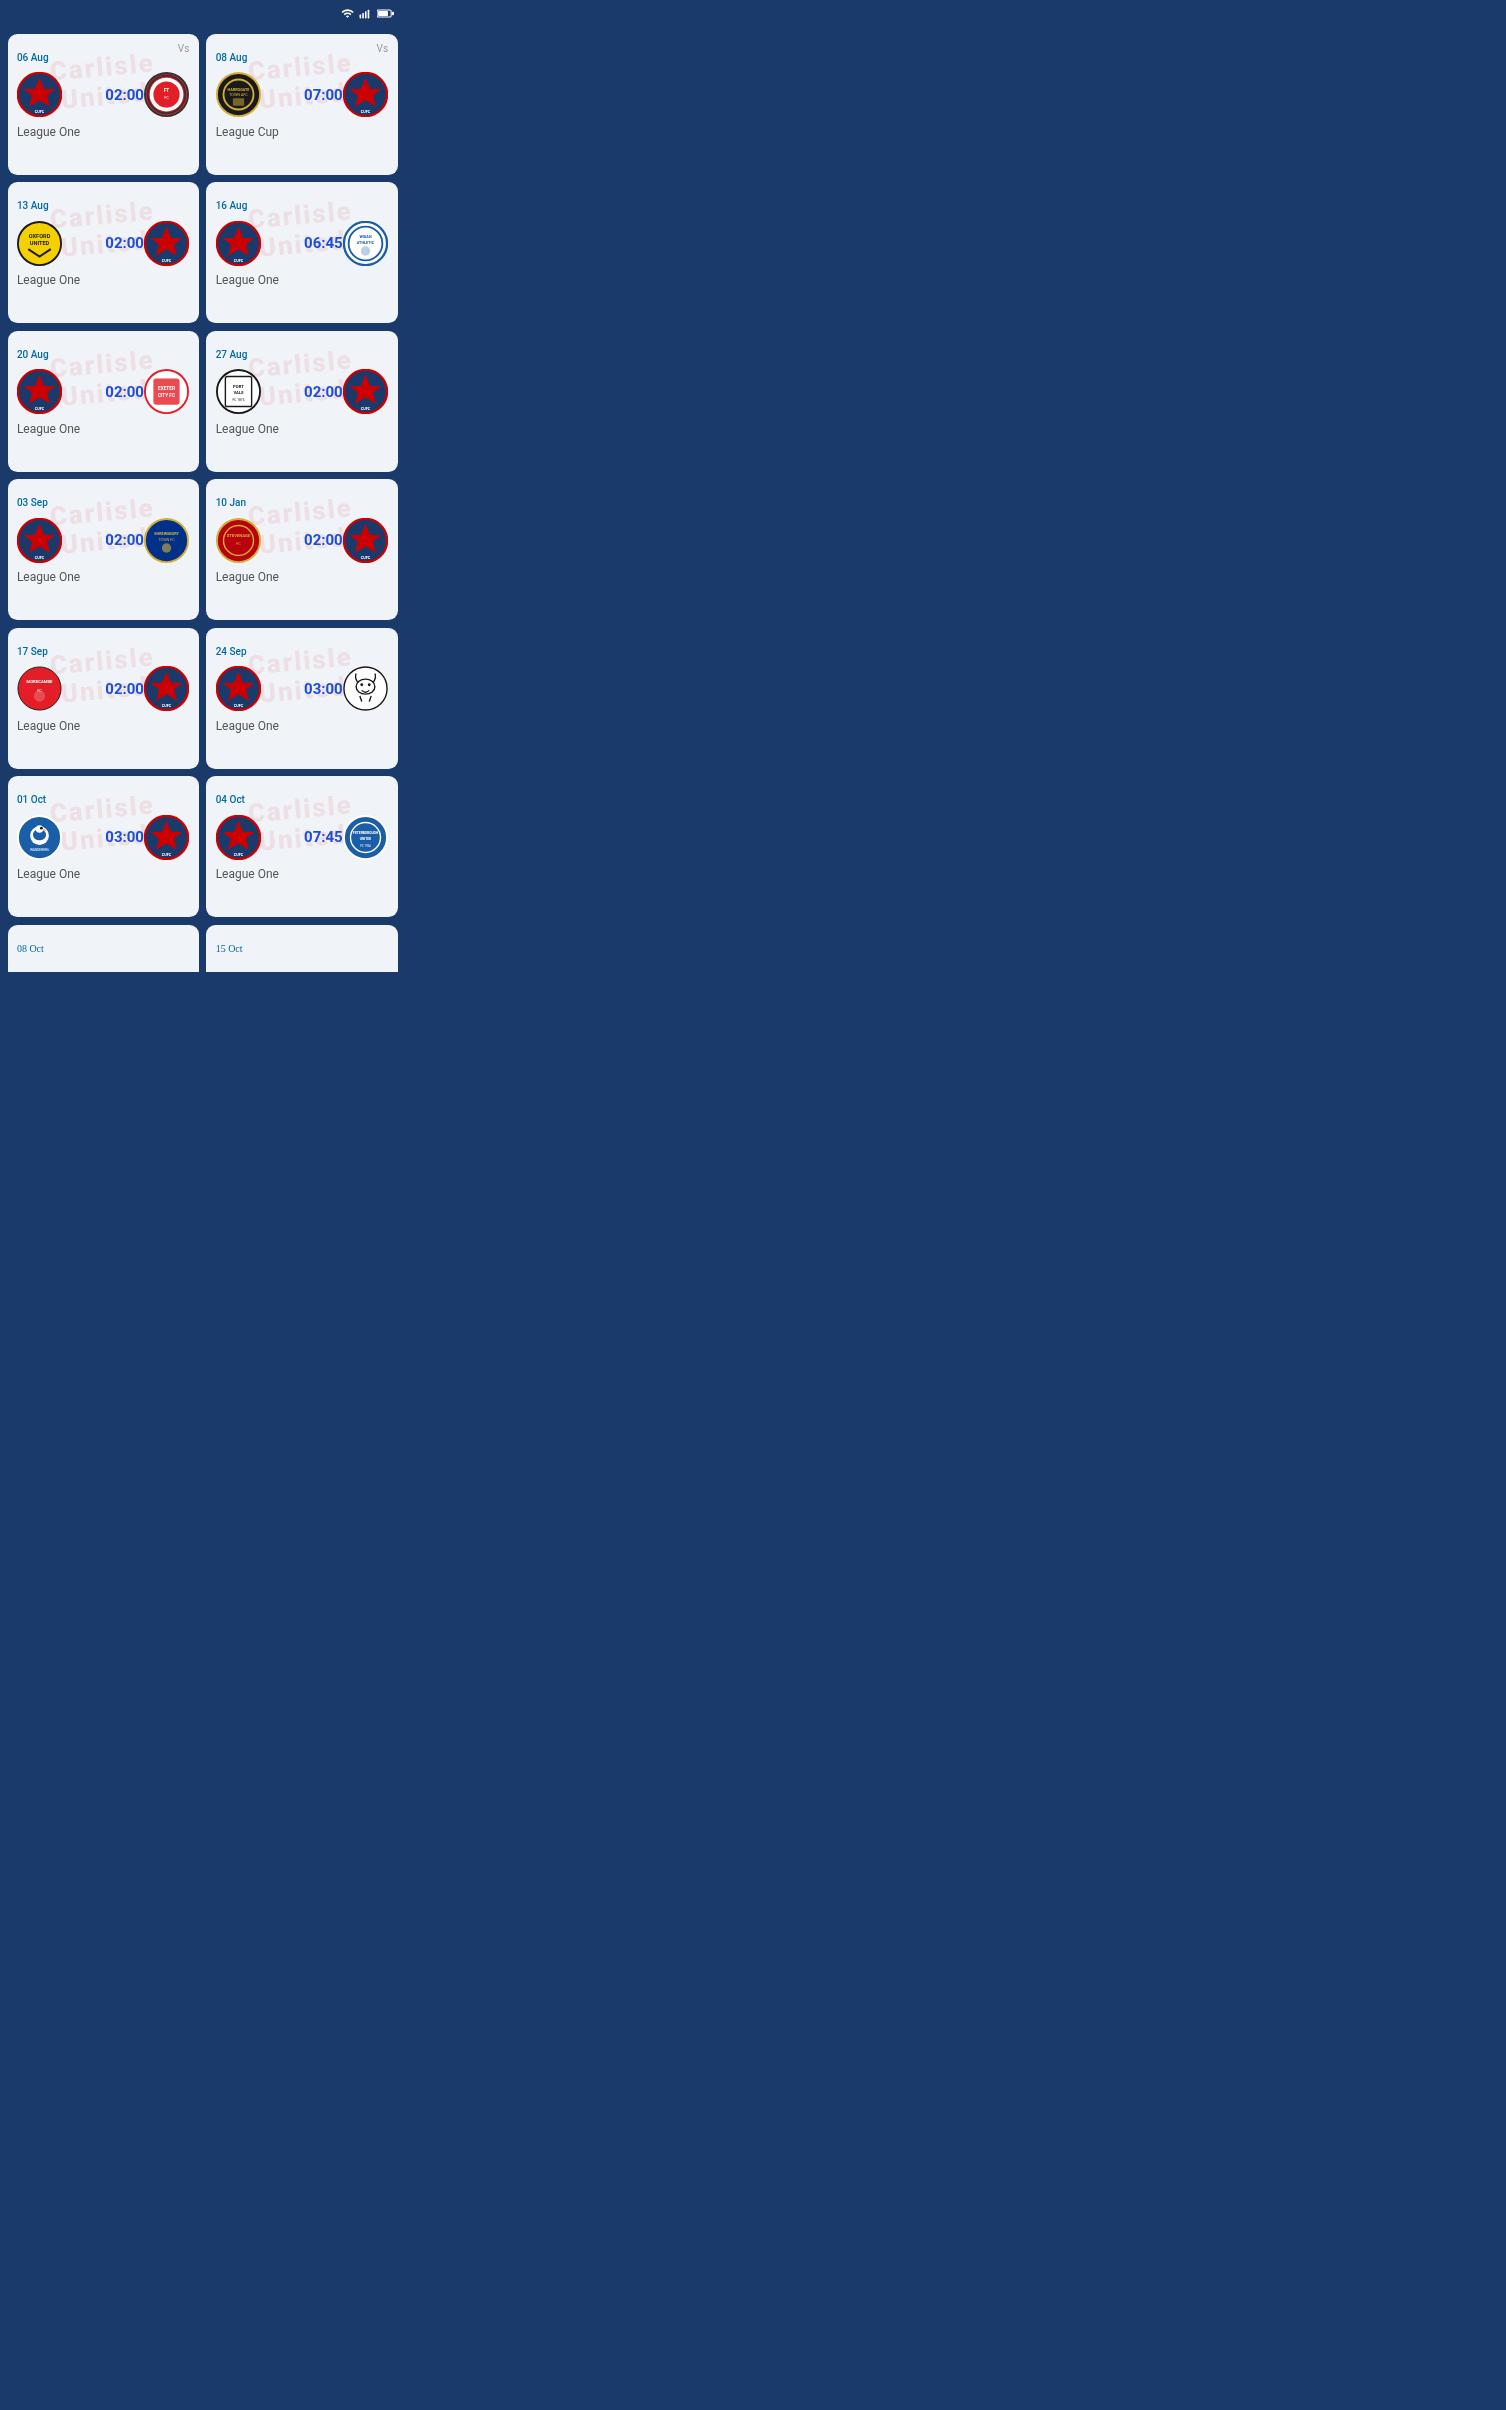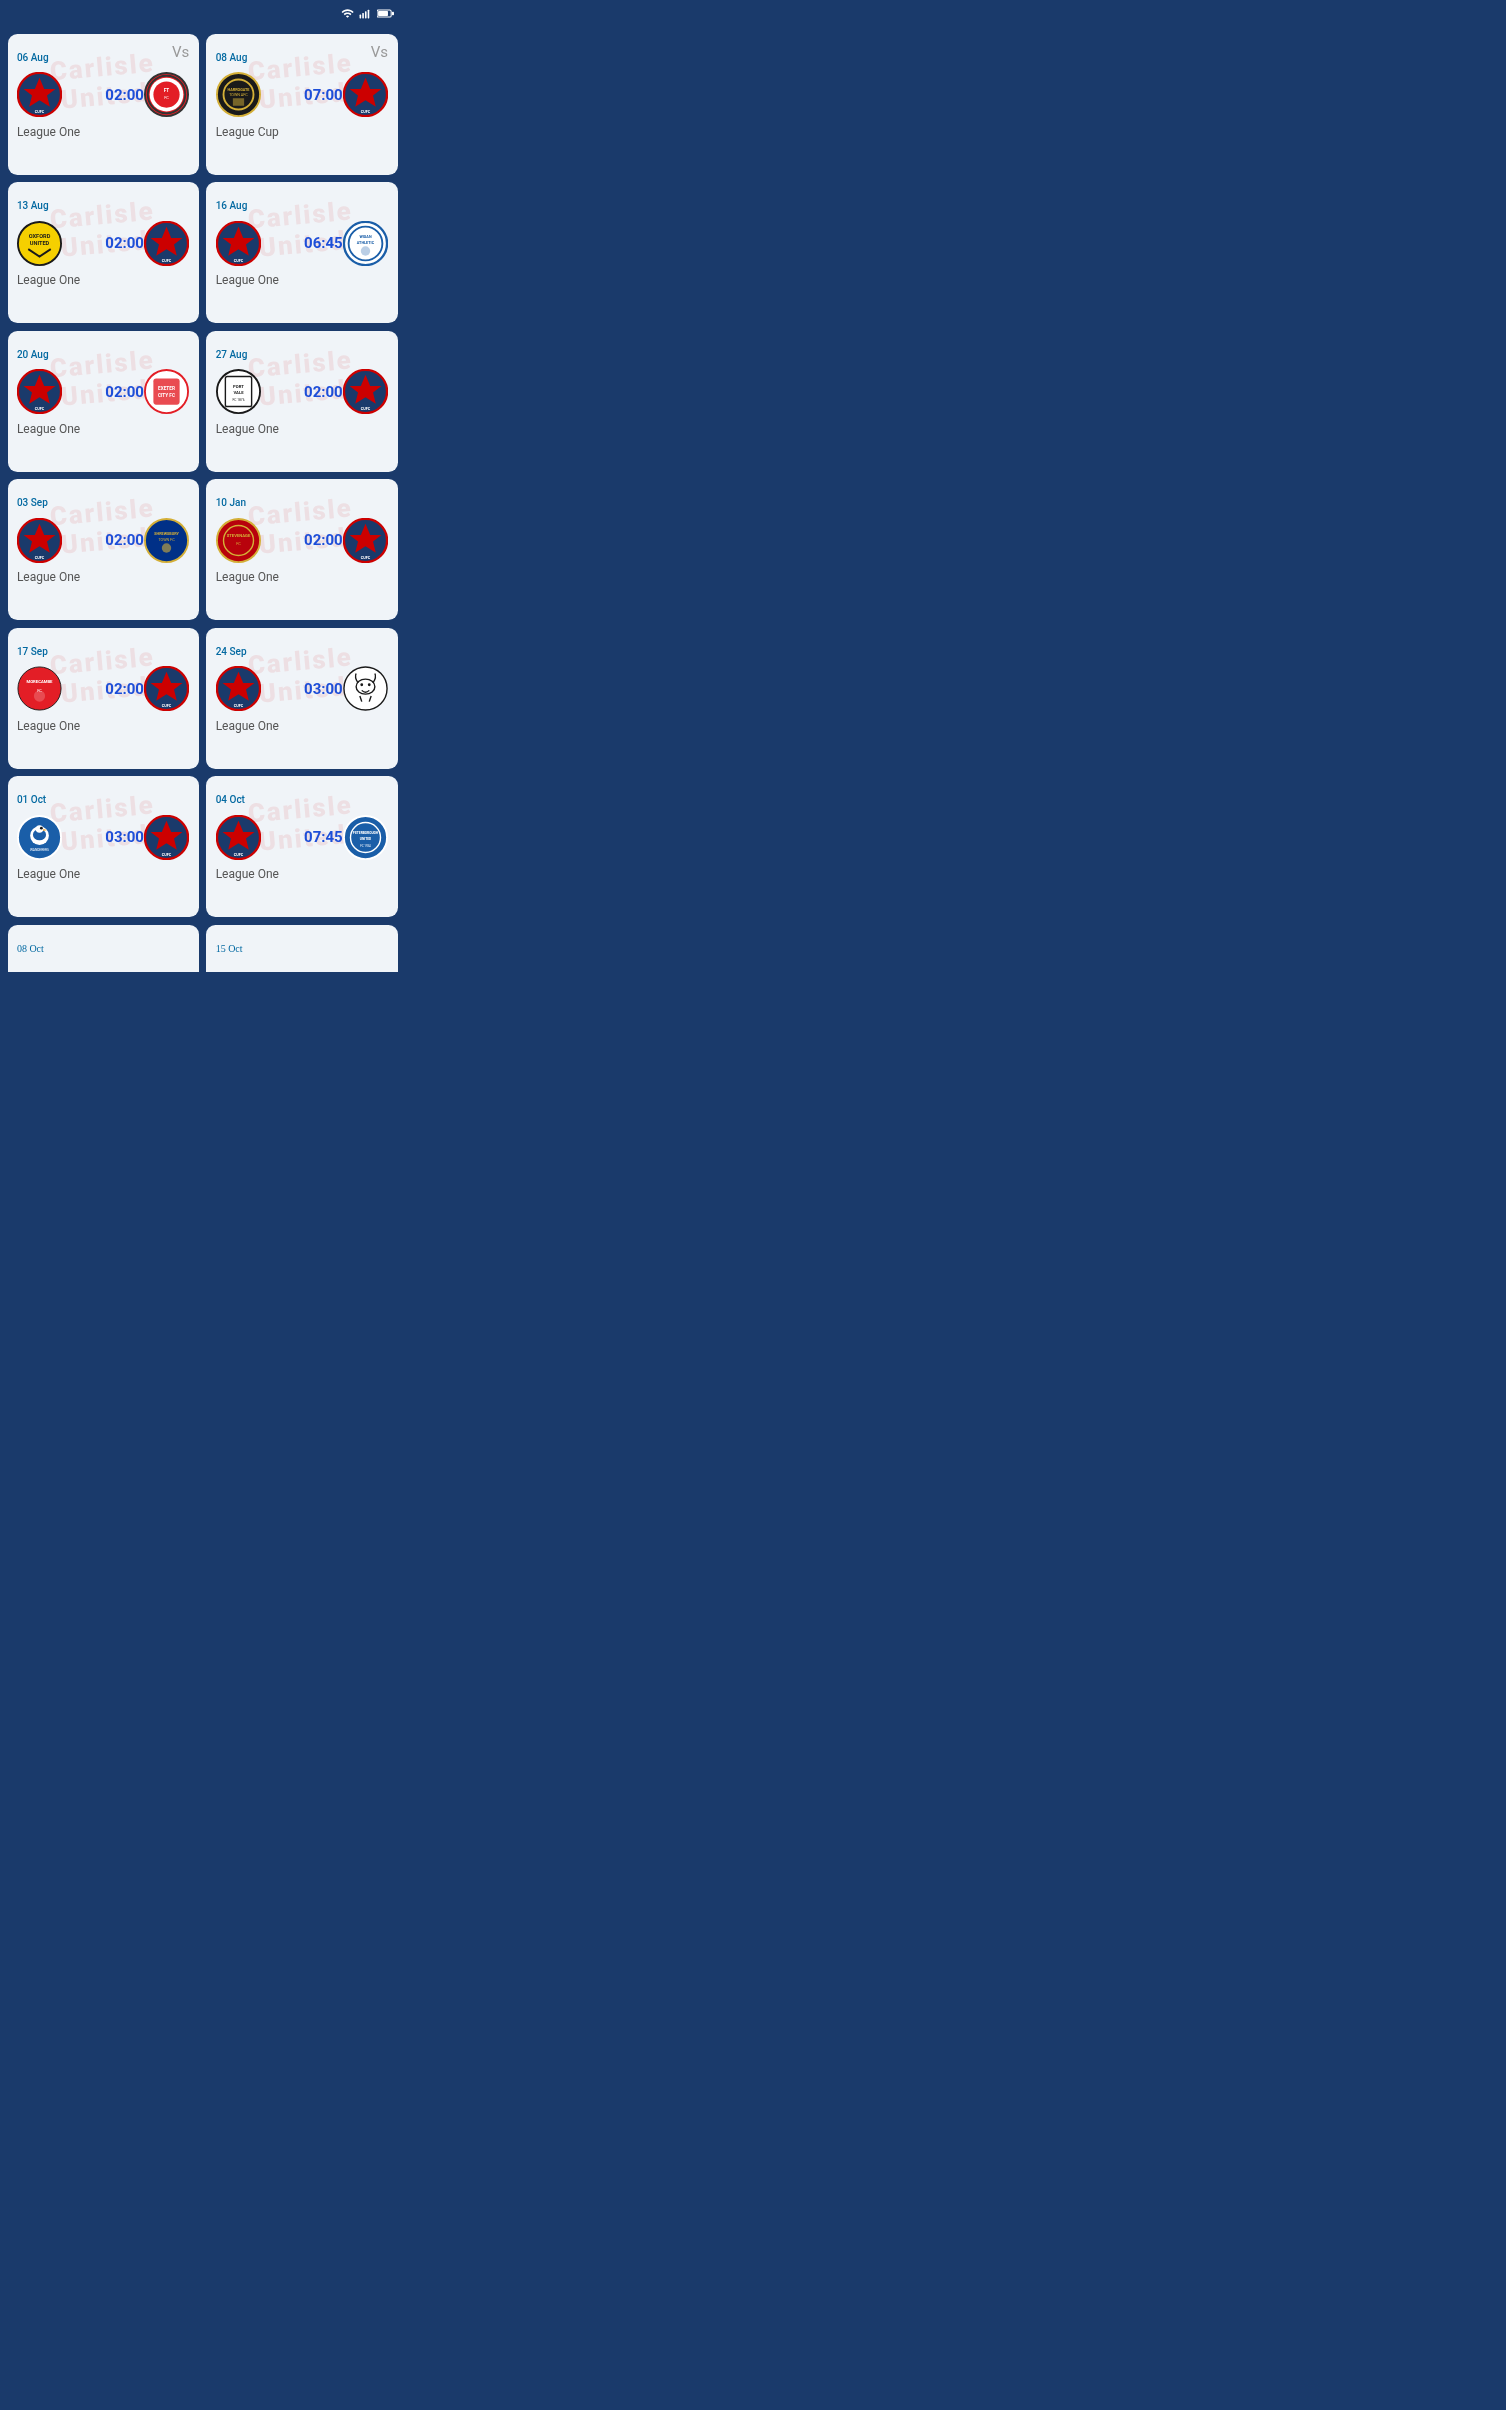--- a/index.html
+++ b/index.html
@@ -47,21 +47,21 @@
       font-size: 10px;
       color: #0369a1;
       font-weight: 500;
       margin-bottom: 3.8px;
       margin-top: 9px;
     }
     .vs-label {
       position: absolute;
       top: 9.4px;
       right: 9.4px;
-      font-size: 15px;
+      font-size: 10px;
       color: #999;
     }
     .watermark {
       position: absolute;
       top: 19px;
       left: 0;
       right: 0;
       display: flex;
       justify-content: center;
       align-items: center;

